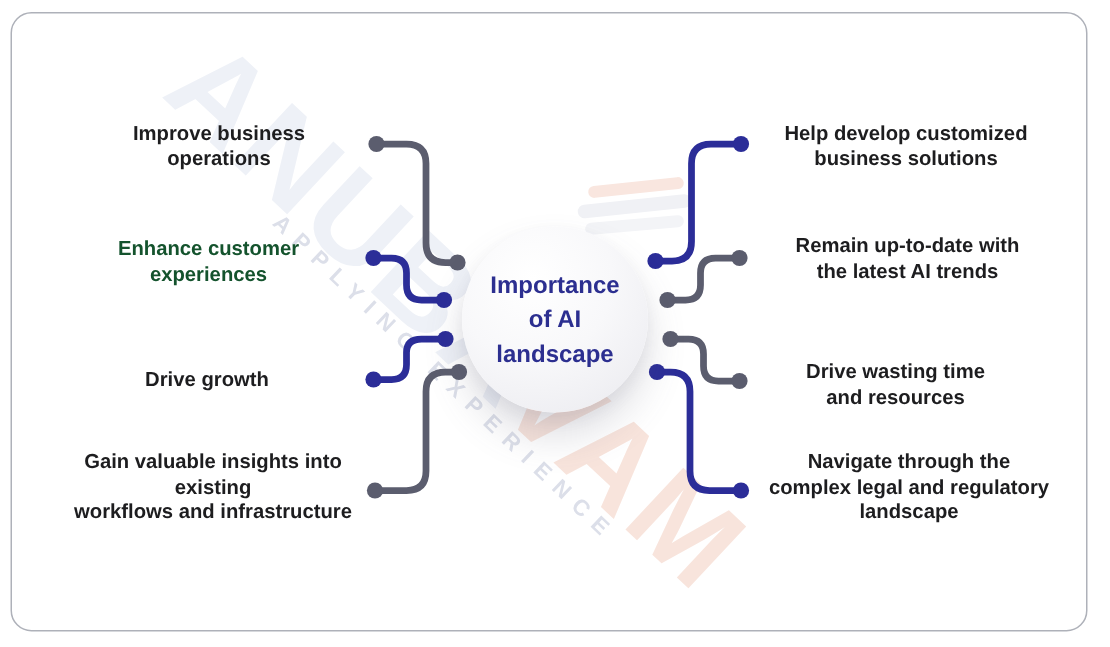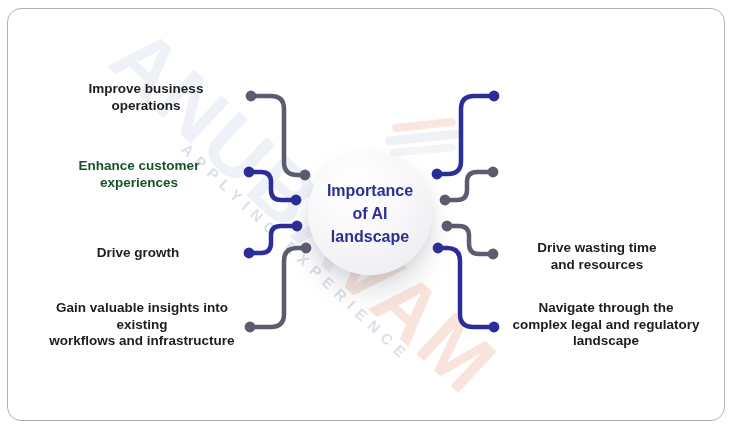--- a/index.html
+++ b/index.html
@@ -124,19 +124,23 @@
   </div>
 
   <div class="item item-l1" style="color: rgb(29, 29, 31);">Improve business
 operations</div>
   <div class="item item-l2" style="color: #14532d;">Enhance customer
 experiences</div>
   <div class="item item-l4" style="color: rgb(29, 29, 31);">Gain valuable insights into
 existing
 workflows and infrastructure</div>
   <div class="item item-l3" style="color: rgb(29, 29, 31);">Drive growth</div>
+  <div class="item item-r1" style="color: rgb(29, 29, 31);">Help develop customized
+business solutions</div>
+  <div class="item item-r2" style="color: rgb(29, 29, 31);">Remain up-to-date with
+the latest AI trends</div>
   <div class="item item-r3" style="color: rgb(29, 29, 31);">Drive wasting time
 and resources</div>
   <div class="item item-r4" style="color: rgb(29, 29, 31);">Navigate through the
 complex legal and regulatory
 landscape</div>
 
 </div>
 
 </body></html>

